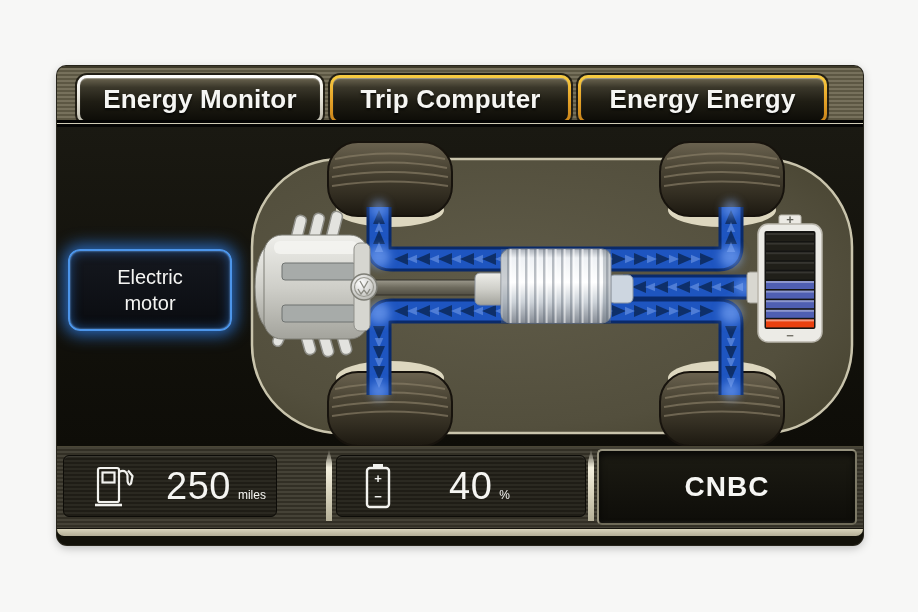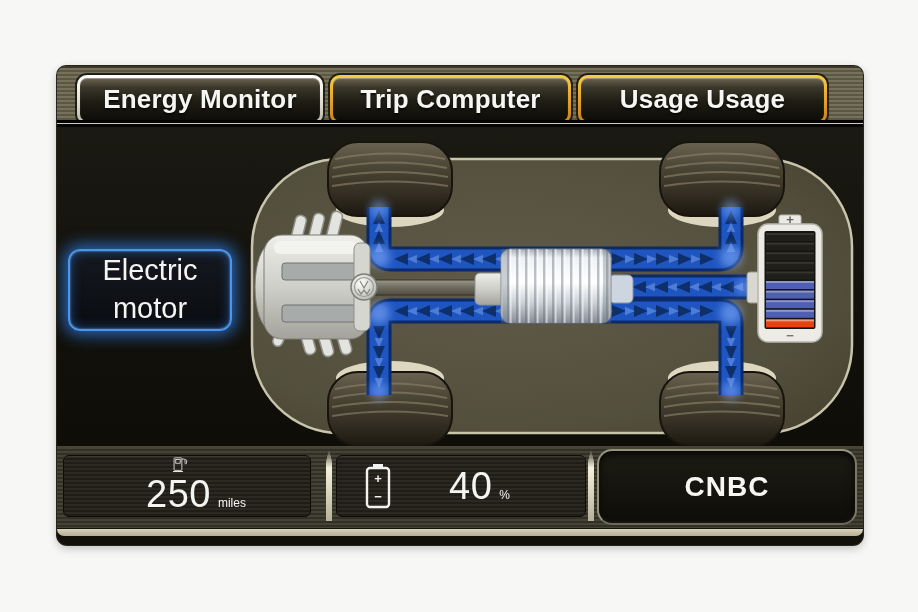--- a/index.html
+++ b/index.html
@@ -27,63 +27,63 @@
   .sep{position:relative;height:7px;background:#040403;}
   .sep::after{content:'';position:absolute;left:0;right:0;top:3px;height:1px;background:#cfcbb6;}
   
   .main{position:relative;height:319px;background:linear-gradient(180deg,#1a1912 0%,#12110b 60%,#0e0d08 100%);}
   .main svg{position:absolute;left:0;top:0;}
   .motor-btn{position:absolute;left:11px;top:122px;width:164px;height:82px;
     display:flex;align-items:center;justify-content:center;text-align:center;
     background:linear-gradient(180deg,#15181f 0%,#0a0c10 100%);
     border:2px solid #4c95ea;border-radius:12px;padding:0 20px;
     box-shadow:0 0 16px 4px rgba(46,125,230,.8),inset 0 0 12px rgba(46,125,230,.55),inset 0 0 2px rgba(160,205,255,.9);
-    color:#f4f4f2;font-size:29px;font-weight:500;line-height:1.3;}
+    color:#f4f4f2;font-size:20px;font-weight:500;line-height:1.3;}
   
   .bottombar{position:relative;height:83px;
     background-color:#3b382c;
     background-image:repeating-linear-gradient(180deg,rgba(255,255,255,.05) 0 2px,rgba(0,0,0,.16) 2px 4px);
     border-top:1px solid #4a4636;border-bottom:1px solid #14120c;}
   .seg{position:absolute;top:8px;height:62px;border-radius:6px;display:flex;align-items:center;
     background-color:#24221a;
     background-image:repeating-linear-gradient(180deg,rgba(255,255,255,.03) 0 2px,rgba(0,0,0,.15) 2px 4px);
     border:1px solid #0d0c08;box-shadow:inset 0 1px 0 rgba(255,255,255,.08);color:#f5f5f2;}
-  .seg1{left:6px;width:248px;padding-left:18px;flex-direction:column;}
+  .seg1{left:6px;width:214px;padding-left:30px;}
   .seg2{left:279px;width:250px;padding-left:28px;}
   .value-wrap{display:flex;align-items:baseline;gap:7px;}
   .big{font-size:38px;font-weight:400;letter-spacing:.5px;}
   .unit{font-size:12px;font-weight:400;}
   .seg1 .icon{margin-right:32px;} .seg2 .icon{margin-right:58px;}
   .divider{position:absolute;top:2px;height:72px;width:6px;
     background:linear-gradient(180deg,rgba(244,240,222,0) 0%,#f4f0de 26%,#d9d4be 60%,#b5b098 100%);
     clip-path:polygon(50% 0,100% 18%,100% 100%,0 100%,0 18%);}
   .d1{left:269px;} .d2{left:531px;}
   .cnbc{position:absolute;left:540px;right:6px;top:2px;height:76px;
     display:flex;align-items:center;justify-content:center;
     background:linear-gradient(180deg,#1c1b13 0%,#0e0d09 100%);
-    border:2px solid #97937f;border-bottom-color:#6e6a58;border-right-color:#7d7966;border-radius:15px;
+    border:2px solid #97937f;border-bottom-color:#6e6a58;border-right-color:#7d7966;border-radius:5px;
     box-shadow:inset 0 4px 7px rgba(0,0,0,.75),inset 0 -2px 3px rgba(255,255,255,.05);
     color:#f6f6f3;font-size:28px;font-weight:600;letter-spacing:1px;cursor:pointer;}
   .bottom-edge{height:7px;background:linear-gradient(180deg,#d8d3ba,#b4ae95);border-radius:0 0 10px 10px;}
 </style>
 </head>
 <body>
 
 <div class="page">
   <div class="screen">
 
     <div class="tabbar">
       <div class="tab t1 selected">
         <div class="tab-inner">Energy Monitor</div>
       </div>
       <div class="tab t2 gold">
         <div class="tab-inner">Trip Computer</div>
       </div>
       <div class="tab t3 gold">
-        <div class="tab-inner">Usage Usage</div>
+        <div class="tab-inner">Energy Energy</div>
       </div>
     </div>
 
     <div class="sep"></div>
 
     <div class="main">
       <svg width="806" height="319" viewBox="0 0 806 319">
         <defs>
           <radialGradient id="bodyG" cx="42%" cy="45%" r="75%">
             <stop offset="0" stop-color="#5f5b48"></stop>

